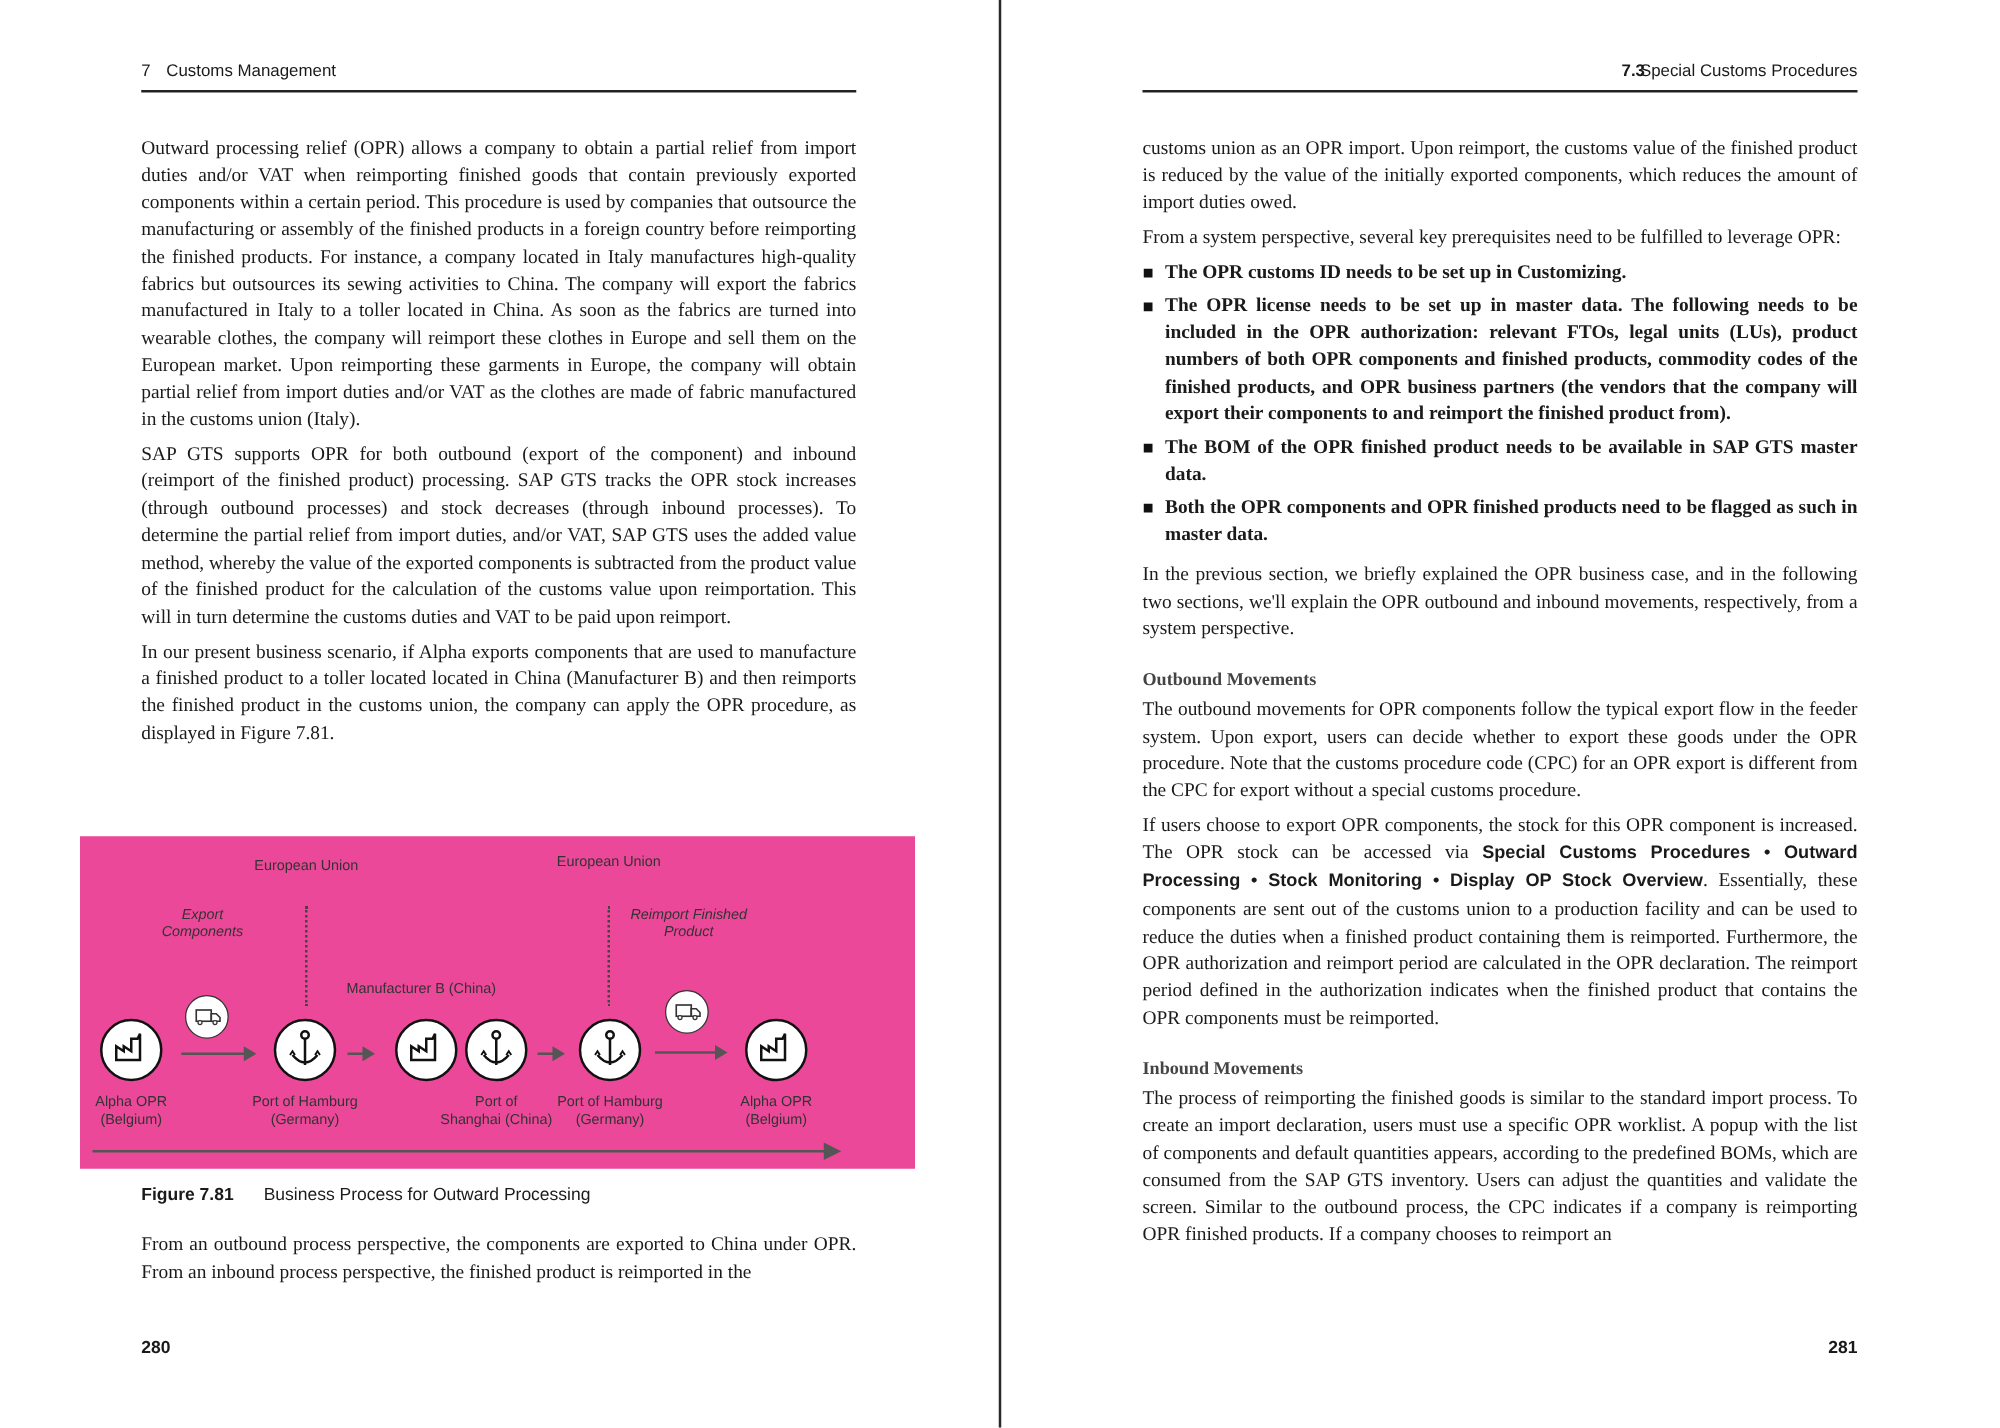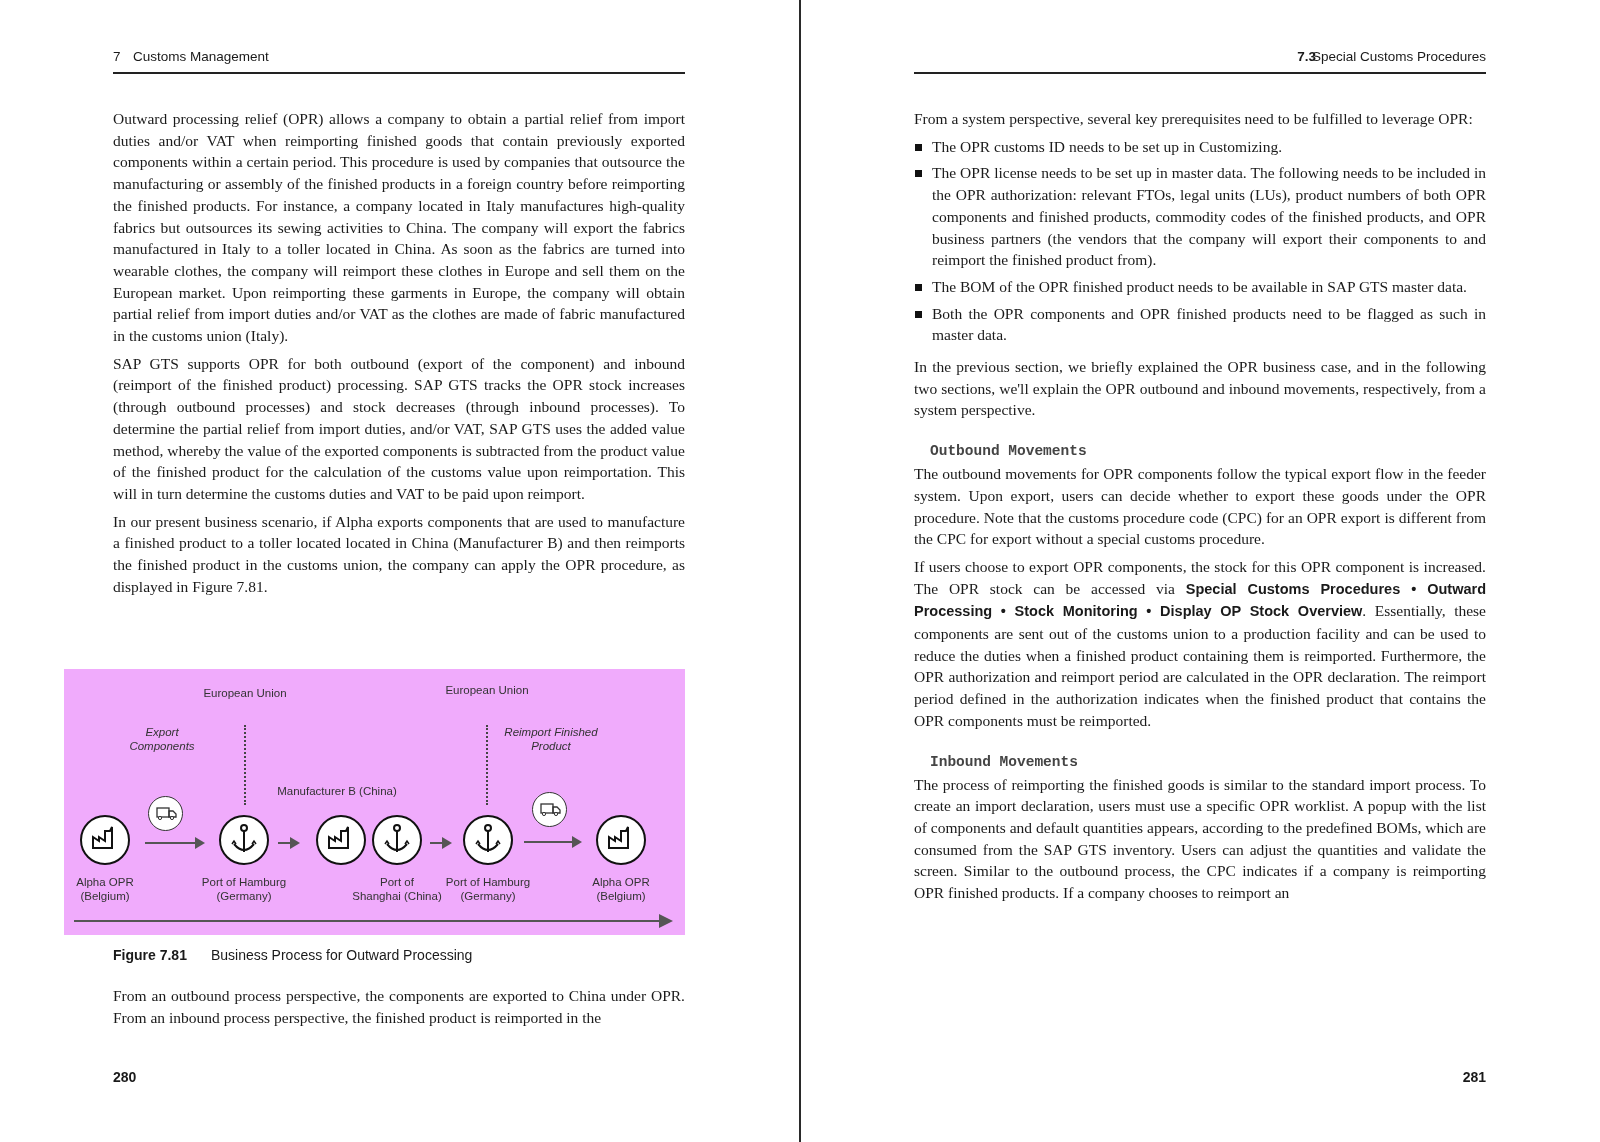--- a/index.html
+++ b/index.html
@@ -7,27 +7,27 @@
   .spine { position:absolute; left:799px; top:0; width:2px; height:1142px; background:#2a2a2a; }
   .page { position:absolute; top:0; height:1142px; }
   .left { left:113px; width:572px; }
   .right { left:914px; width:572px; }
   .runhead { position:absolute; top:46px; left:0; width:572px; height:26px; border-bottom:2px solid #222; font-family:"Liberation Sans", sans-serif; font-size:13.5px; }
   .runhead span { position:absolute; top:3px; }
   .folio { position:absolute; top:1069px; font-family:"Liberation Sans", sans-serif; font-weight:bold; font-size:14px; }
   .body-text { font-family:"Liberation Serif", serif; font-size:15.5px; line-height:21.7px; text-align:justify; margin:0 0 6px 0; hyphens:auto; }
   .sec-title { font-family:"Liberation Sans", sans-serif; font-size:16px; color:#333; margin:0 0 4px 0; }
   .sec-title .secnum { margin-right:14px; }
-  .sub-title { font-family:Liberation Mono, monospace; font-size:14.5px; color:#444; margin:22px 0 4px 16px; }
+  .sub-title { font-family:Liberation Serif, serif; font-size:14.5px; color:#444; margin:22px 0 4px 0; }
   .content { position:absolute; left:0; width:572px; }
-  ul.bullets { list-style:none; margin:4px 0 10px 0; padding:0; }
+  ul.bullets { list-style:none; margin:4px 0 10px 0; padding:0;font-weight:bold; }
   ul.bullets li { position:relative; padding-left:18px; margin-bottom:5px; font-family:"Liberation Serif", serif; font-size:15.5px; line-height:21.7px; text-align:justify; }
   ul.bullets li::before { content:""; position:absolute; left:1px; top:8px; width:7px; height:7px; background:#111; }
   .menu-path { font-family:"Liberation Sans", sans-serif; font-weight:bold; font-size:14.5px; }
-  .figure { position:absolute; left:-49px; top:669px; width:621px; height:266px; background:#f0abfc; }
+  .figure { position:absolute; left:-49px; top:669px; width:668px; height:266px; background:#ec4899; }
   .caption { position:absolute; top:947px; left:0; font-family:"Liberation Sans", sans-serif; font-size:14px; }
   .caption b { margin-right:24px; }
   .fig-label { position:absolute; font-family:"Liberation Sans", sans-serif; font-size:11.5px; line-height:14px; color:#333; text-align:center; width:120px; }
   .fig-label.italic { font-style:italic; }
   .node { position:absolute; width:46px; height:46px; border:2.5px solid #111; border-radius:50%; background:#fff; }
   .truck { position:absolute; width:33px; height:33px; border:1.5px solid #333; border-radius:50%; background:#fff; }
   .arrow { position:absolute; height:2px; background:#555; }
   .arrow::after { content:""; position:absolute; right:-2px; top:-5px; border-left:10px solid #555; border-top:6px solid transparent; border-bottom:6px solid transparent; }
   .dotted { position:absolute; width:0; border-left:2.5px dotted #444; }
   .timeline { position:absolute; left:10px; top:251px; width:595px; height:2px; background:#555; }
@@ -161,20 +161,21 @@
   <div class="folio" style="left:0;">280</div>
 </div>
 
 <div class="page right">
   <div class="runhead">
     <span style="right:170px;font-weight:bold;">7.3</span>
     <span style="right:0;">Special Customs Procedures</span>
   </div>
 
   <div class="content" style="top:108px;">
+    <p class="body-text">customs union as an OPR import. Upon reimport, the customs value of the finished product is reduced by the value of the initially exported components, which reduces the amount of import duties owed.</p>
     <p class="body-text">From a system perspective, several key prerequisites need to be fulfilled to leverage OPR:</p>
     <ul class="bullets">
       <li>The OPR customs ID needs to be set up in Customizing.</li>
       <li>The OPR license needs to be set up in master data. The following needs to be included in the OPR authorization: relevant FTOs, legal units (LUs), product numbers of both OPR components and finished products, commodity codes of the finished products, and OPR business partners (the vendors that the company will export their components to and reimport the finished product from).</li>
       <li>The BOM of the OPR finished product needs to be available in SAP GTS master data.</li>
       <li>Both the OPR components and OPR finished products need to be flagged as such in master data.</li>
     </ul>
     <p class="body-text">In the previous section, we briefly explained the OPR business case, and in the following two sections, we'll explain the OPR outbound and inbound movements, respectively, from a system perspective.</p>
 
     <h4 class="sub-title">Outbound Movements</h4>

